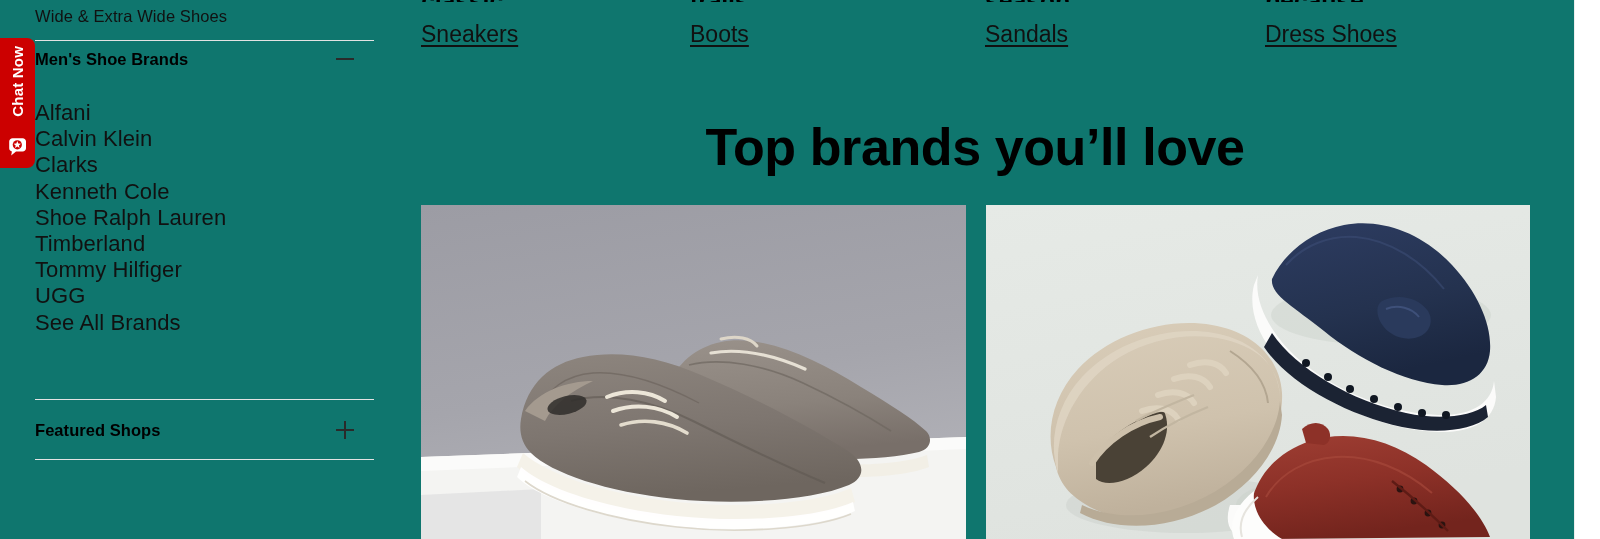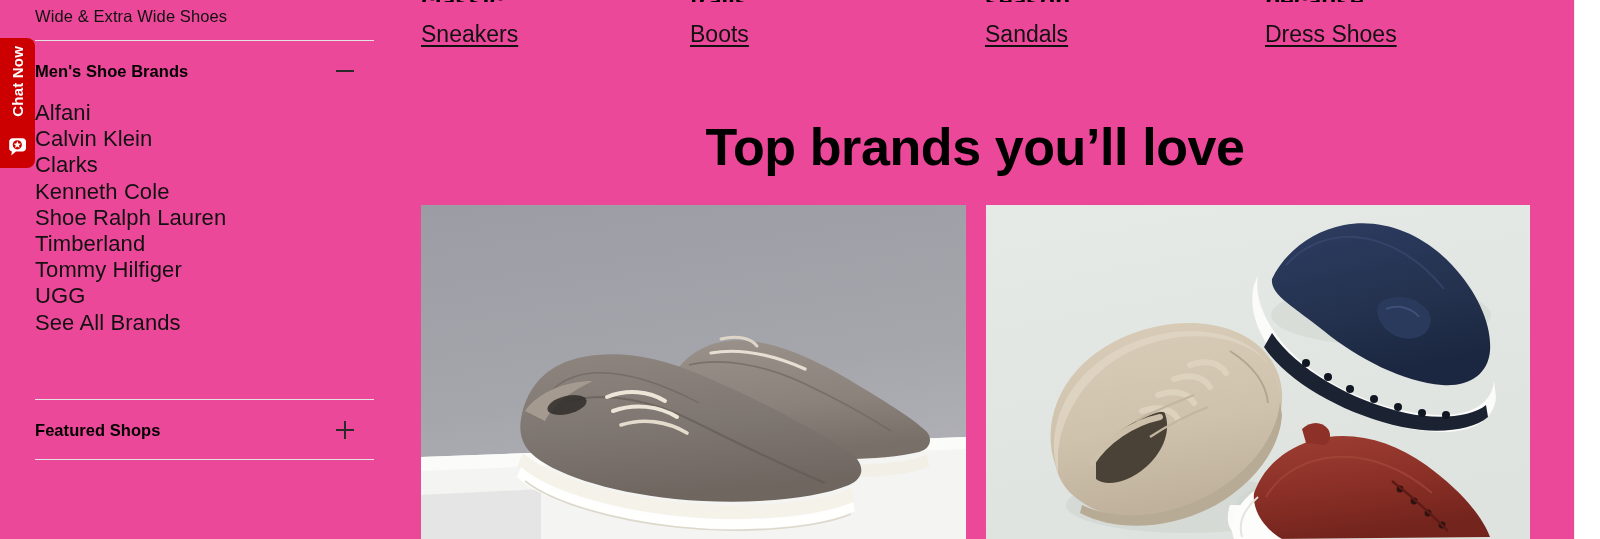--- a/index.html
+++ b/index.html
@@ -10,21 +10,21 @@
     overflow: hidden;
     background: #ffffff;
     font-family: "Liberation Sans", sans-serif;
     color: #000000;
   }
 
   #page {
     position: relative;
     width: 1600px;
     height: 539px;
-    background: #ec4899;
+    background: #0f766e;
     text-decoration: underline;
   }
 
   
   .scroll-track {
     position: absolute;
     top: 0; right: 0;
     width: 26px; height: 539px;
     background: #ffffff;
     border-left: 1px solid #ededed;
@@ -65,21 +65,21 @@
 
   .section-head {
     position: absolute;
     left: 35px;
     width: 339px;
     display: flex;
     align-items: center;
     justify-content: space-between;
     cursor: pointer;
   }
-  .section-head.brands { top: 60px; height: 22px; }
+  .section-head.brands { top: 48px; height: 22px; }
   .section-head.featured { top: 419px; height: 22px; gap: 36px; }
 
   .section-title {
     font-size: 16.5px;
     font-weight: bold;
     line-height: 22px;
     color: #000000;
     letter-spacing: 0.05px;
   }
 

